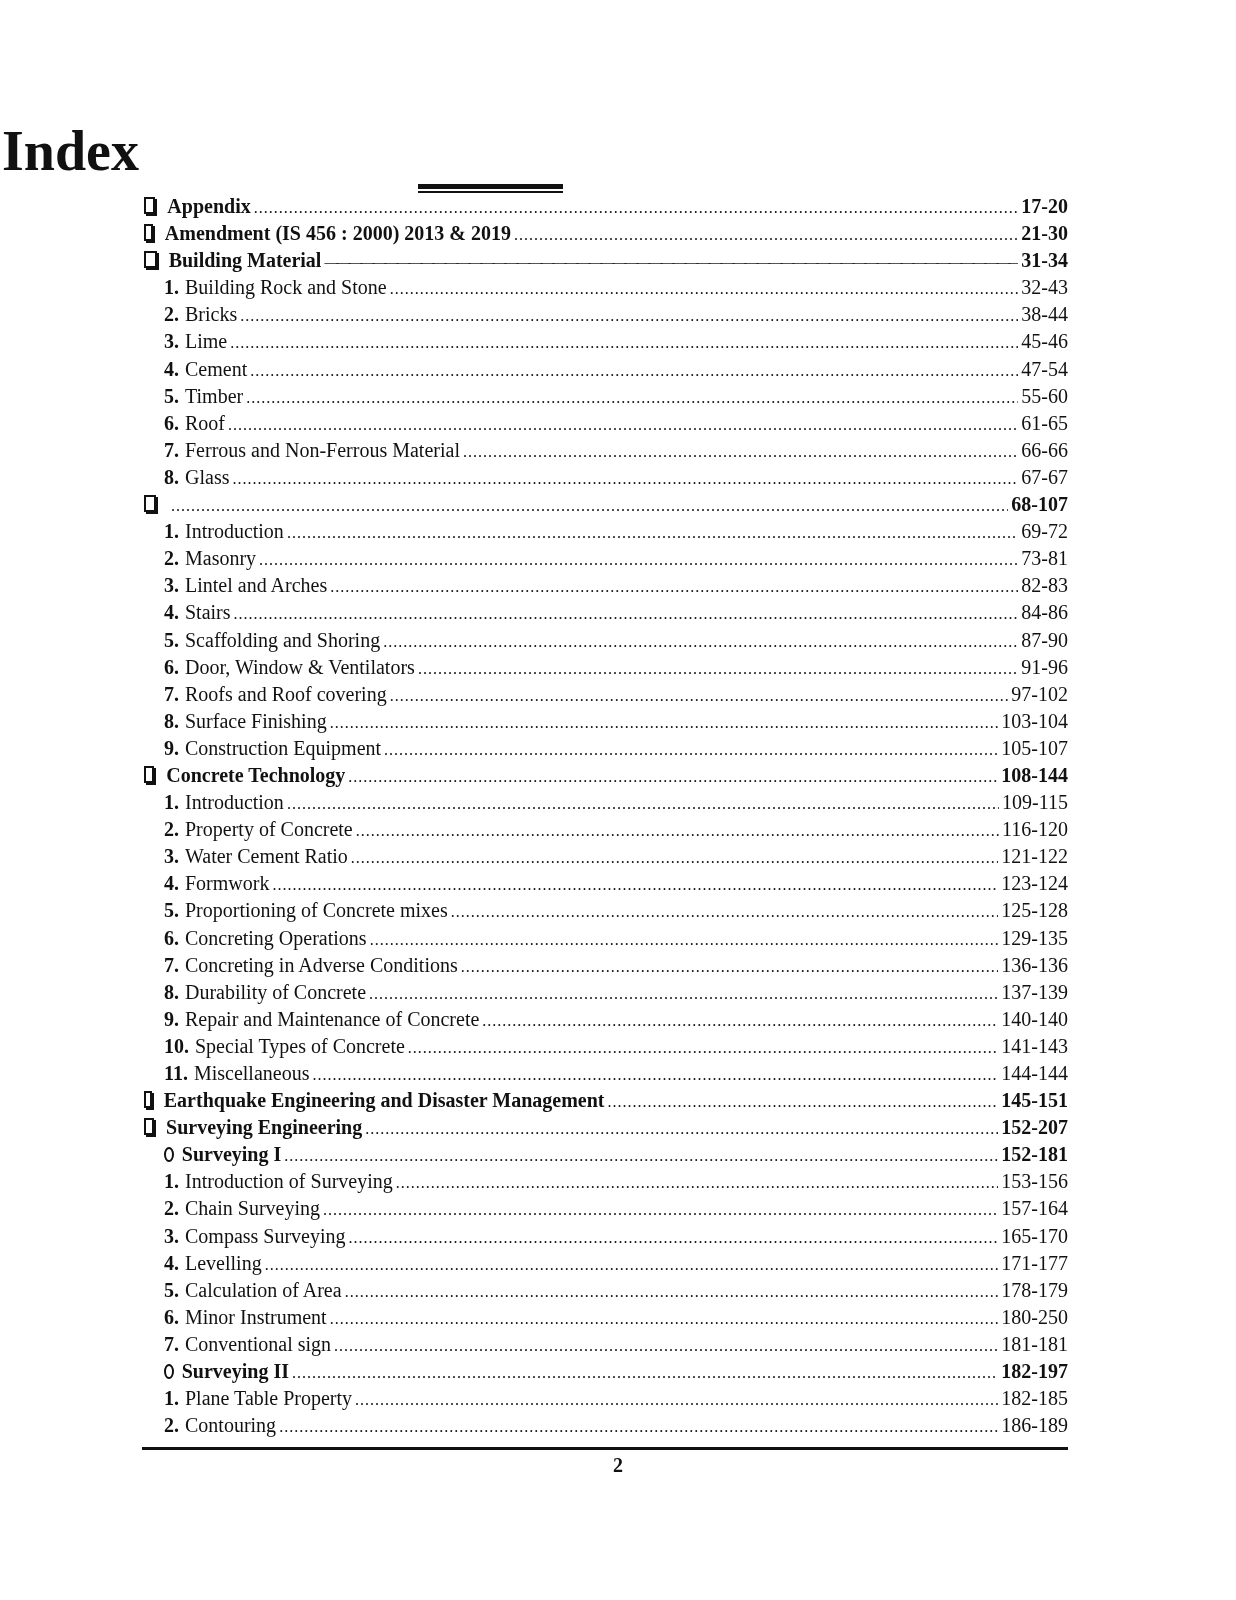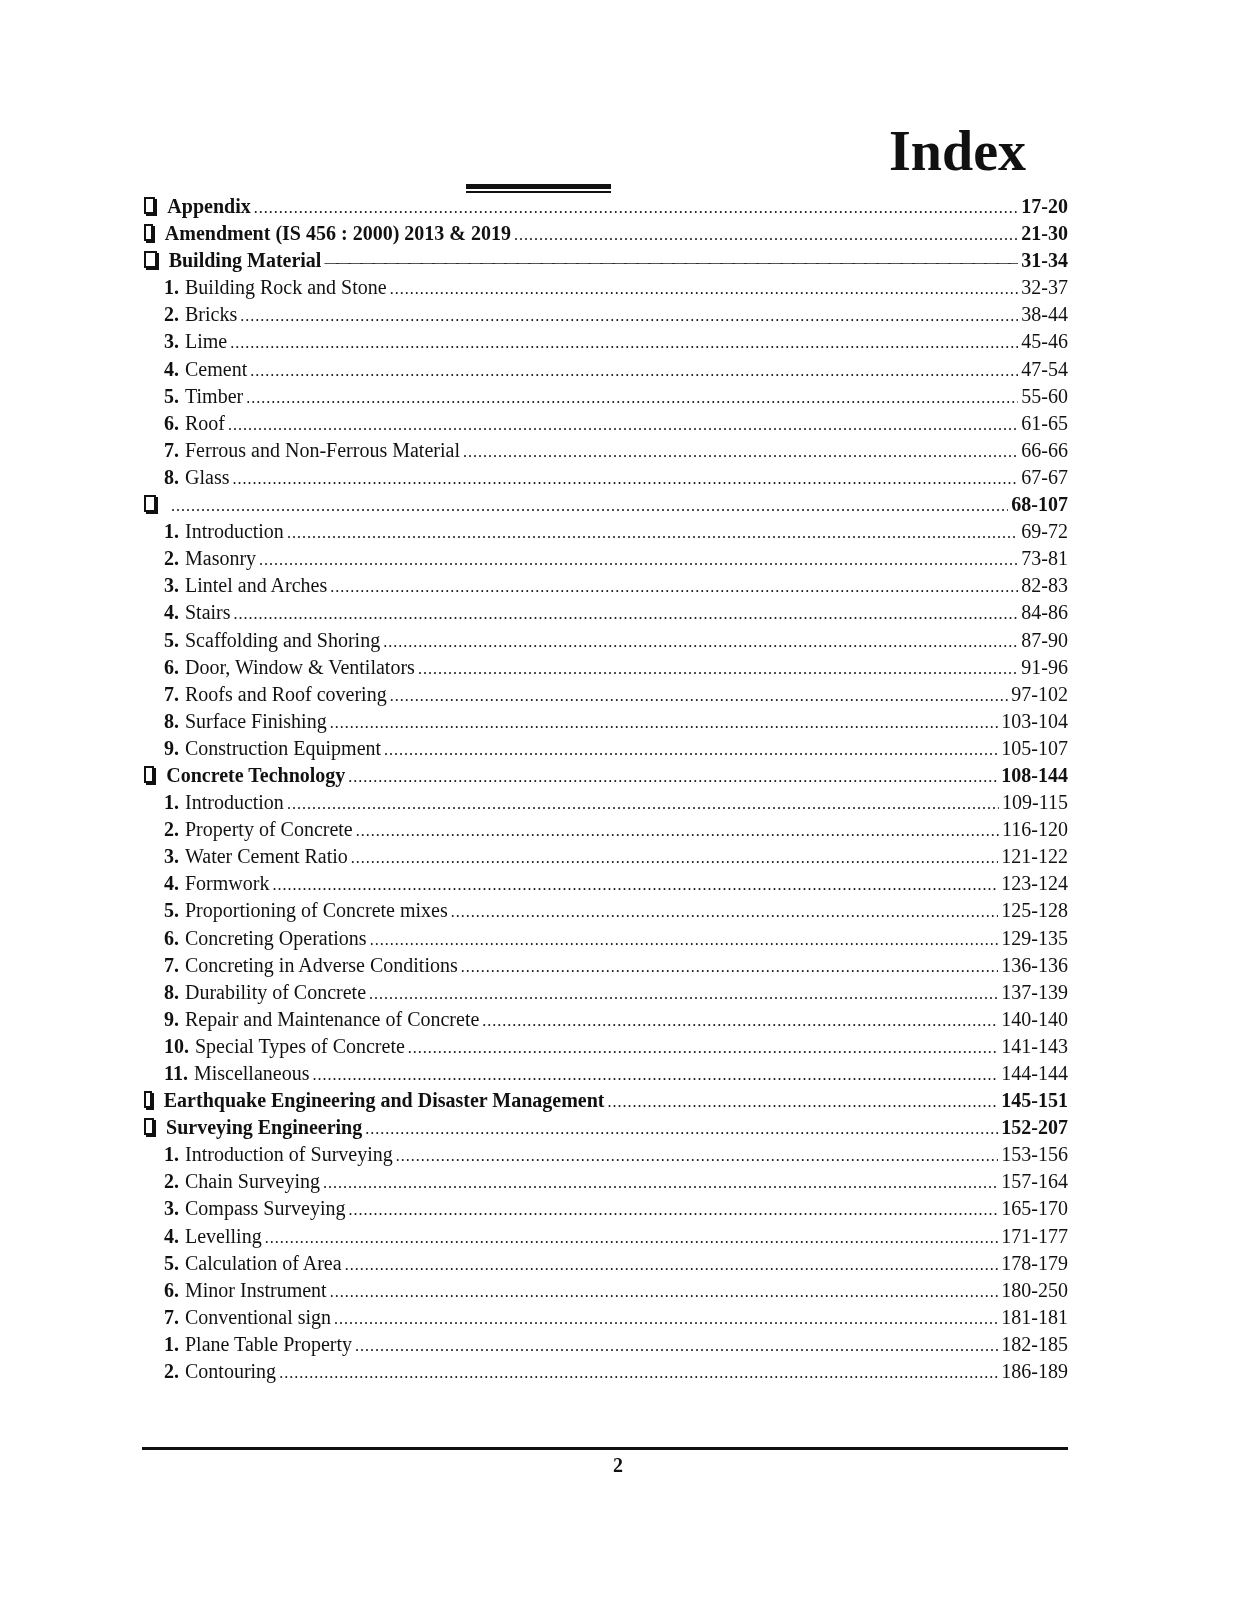--- a/index.html
+++ b/index.html
@@ -1,17 +1,17 @@
 <!DOCTYPE html>
 <html><head>
 <meta charset="utf-8">
 <style>
   html,body{margin:0;padding:0;background:#fff;}
   body{width:1236px;height:1600px;position:relative;font-family:"Liberation Serif","DejaVu Serif",serif;color:#111;}
-  .title{position:absolute;top:118px;left:0;width:980px;text-align:right;margin-left:48px;}
+  .title{position:absolute;top:118px;left:0;width:980px;text-align:left;}
   .title span{display:inline-block;font-size:56px;font-weight:bold;line-height:66px;padding:0 2px;}
   .title .ul{display:block;margin:0 auto;width:145px;height:3px;background:#111;border-bottom:2px solid #111;box-shadow:0 2px 0 #fff, 0 4px 0 #111;}
   .toc{position:absolute;top:193px;left:144px;width:924px;}
   .row{display:flex;align-items:baseline;height:27.1px;font-size:20px;line-height:27px;white-space:nowrap;overflow:hidden;}
   .row.sec{font-weight:bold;}
   .row.sub{padding-left:20px;}
   .row.subsec{padding-left:20px;font-weight:bold;}
   .box{display:inline-block;width:13px;height:13px;border:2px solid #111;margin-right:12px;position:relative;top:1px;box-shadow:2px 2px 0 #111;}
   .circ{display:inline-block;width:11px;height:11px;border:2.5px solid #111;border-radius:50%;margin-right:8px;position:relative;top:1px;}
   .num{font-weight:bold;margin-right:6px;}
@@ -47,21 +47,21 @@
     <div class="row sec">
       <span class="box"></span>
       <span class="lbl">Building Material</span>
       <span class="lead dash"></span>
       <span class="pg">31-34</span>
     </div>
     <div class="row sub">
       <span class="num">1.</span>
       <span class="lbl">Building Rock and Stone</span>
       <span class="lead"></span>
-      <span class="pg">32-37</span>
+      <span class="pg">32-43</span>
     </div>
     <div class="row sub">
       <span class="num">2.</span>
       <span class="lbl">Bricks</span>
       <span class="lead"></span>
       <span class="pg">38-44</span>
     </div>
     <div class="row sub">
       <span class="num">3.</span>
       <span class="lbl">Lime</span>
@@ -234,20 +234,26 @@
       <span class="lbl">Earthquake Engineering and Disaster Management</span>
       <span class="lead"></span>
       <span class="pg">145-151</span>
     </div>
     <div class="row sec">
       <span class="box"></span>
       <span class="lbl">Surveying Engineering</span>
       <span class="lead"></span>
       <span class="pg">152-207</span>
     </div>
+    <div class="row subsec">
+      <span class="circ"></span>
+      <span class="lbl">Surveying I</span>
+      <span class="lead"></span>
+      <span class="pg">152-181</span>
+    </div>
     <div class="row sub">
       <span class="num">1.</span>
       <span class="lbl">Introduction of Surveying</span>
       <span class="lead"></span>
       <span class="pg">153-156</span>
     </div>
     <div class="row sub">
       <span class="num">2.</span>
       <span class="lbl">Chain Surveying</span>
       <span class="lead"></span>
@@ -275,20 +281,26 @@
       <span class="num">6.</span>
       <span class="lbl">Minor Instrument</span>
       <span class="lead"></span>
       <span class="pg">180-250</span>
     </div>
     <div class="row sub">
       <span class="num">7.</span>
       <span class="lbl">Conventional sign</span>
       <span class="lead"></span>
       <span class="pg">181-181</span>
+    </div>
+    <div class="row subsec">
+      <span class="circ"></span>
+      <span class="lbl">Surveying II</span>
+      <span class="lead"></span>
+      <span class="pg">182-197</span>
     </div>
     <div class="row sub">
       <span class="num">1.</span>
       <span class="lbl">Plane Table Property</span>
       <span class="lead"></span>
       <span class="pg">182-185</span>
     </div>
     <div class="row sub">
       <span class="num">2.</span>
       <span class="lbl">Contouring</span>

